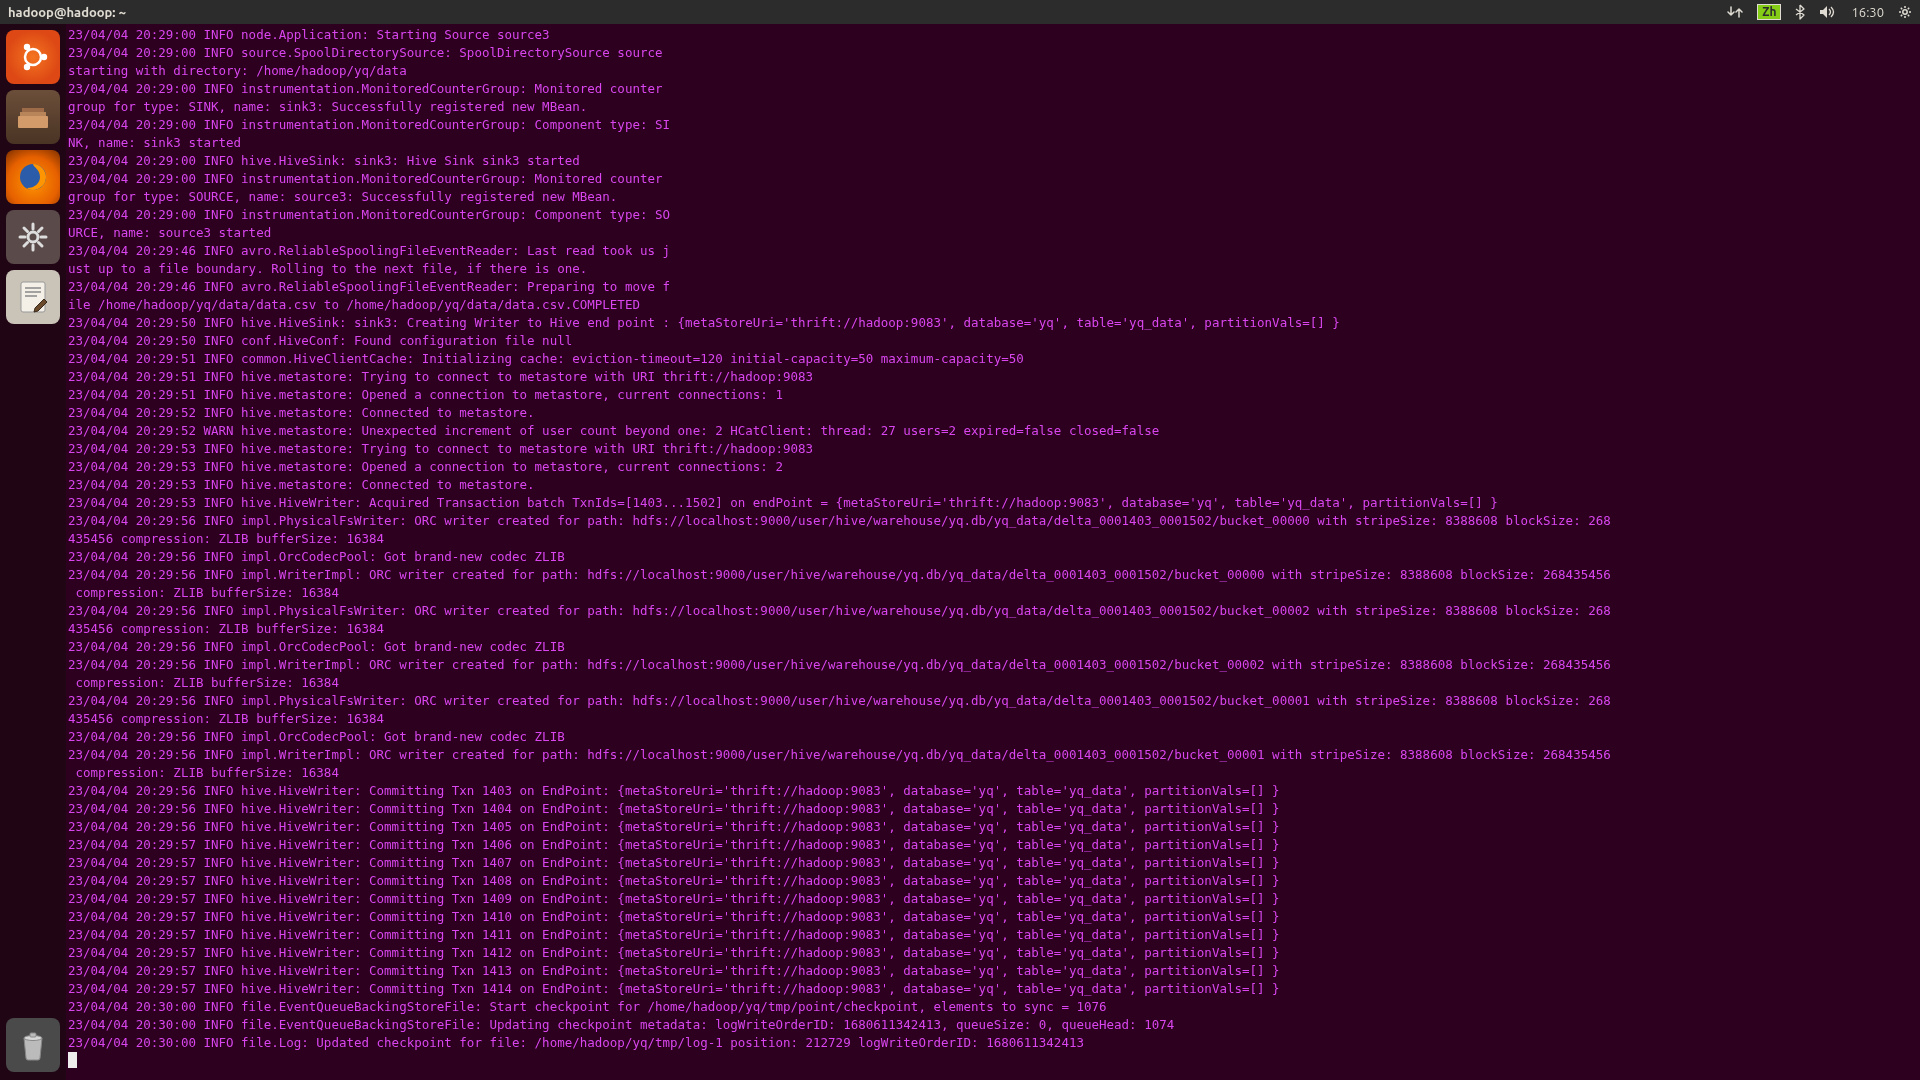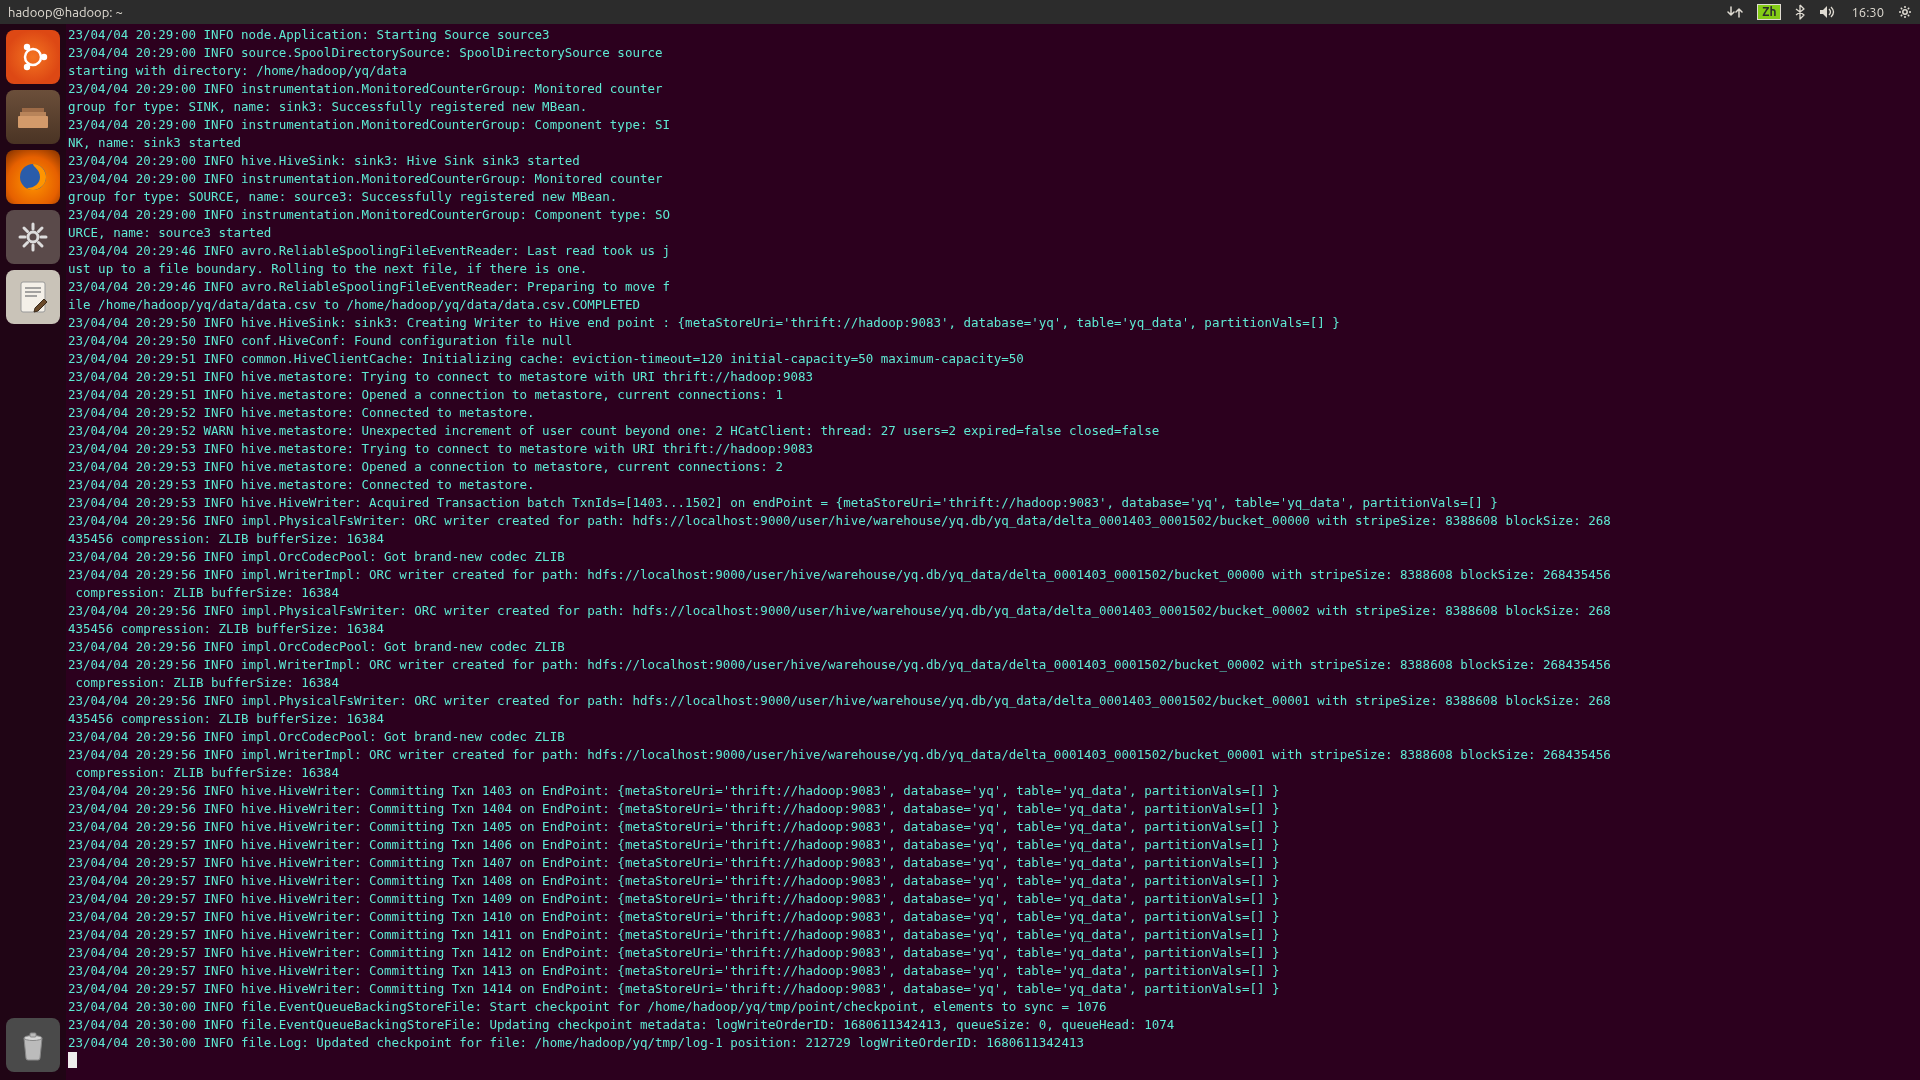--- a/index.html
+++ b/index.html
@@ -16,21 +16,21 @@
     height: 24px;
     width: 100%;
     background: #2c2c2c;
     color: #dfdbd2;
     font-family: Ubuntu, sans-serif;
     font-size: 13px;
     display: flex;
     align-items: center;
     padding: 0 8px;
   }
-  .top-panel .title { flex: 0 0 auto; }
+  .top-panel .title { flex: 0 0 auto; font-weight: bold; }
   .top-panel .spacer { flex: 1; }
   .top-panel .ind { display: flex; align-items: center; gap: 14px; }
   .top-panel .ind .ic { display: inline-flex; align-items: center; }
   .top-panel svg { display: block; }
   .ime-box {
     border: 1px solid #dfdbd2;
     padding: 0 4px;
     font-size: 12px;
     line-height: 14px;
     background: #84cc16;
@@ -78,21 +78,21 @@
     justify-content: center;
   }
   
   .terminal {
     position: absolute;
     left: 66px;
     top: 24px;
     right: 0;
     bottom: 0;
     background: #2c001e;
-    color: #5eead4;
+    color: #d946ef;
     font-size: 12.5px;
     line-height: 18px;
     white-space: pre;
     padding: 2px 0 0 2px;
     overflow: hidden;
   }
   .cursor {
     display: inline-block;
     width: 9px;
     height: 16px;

